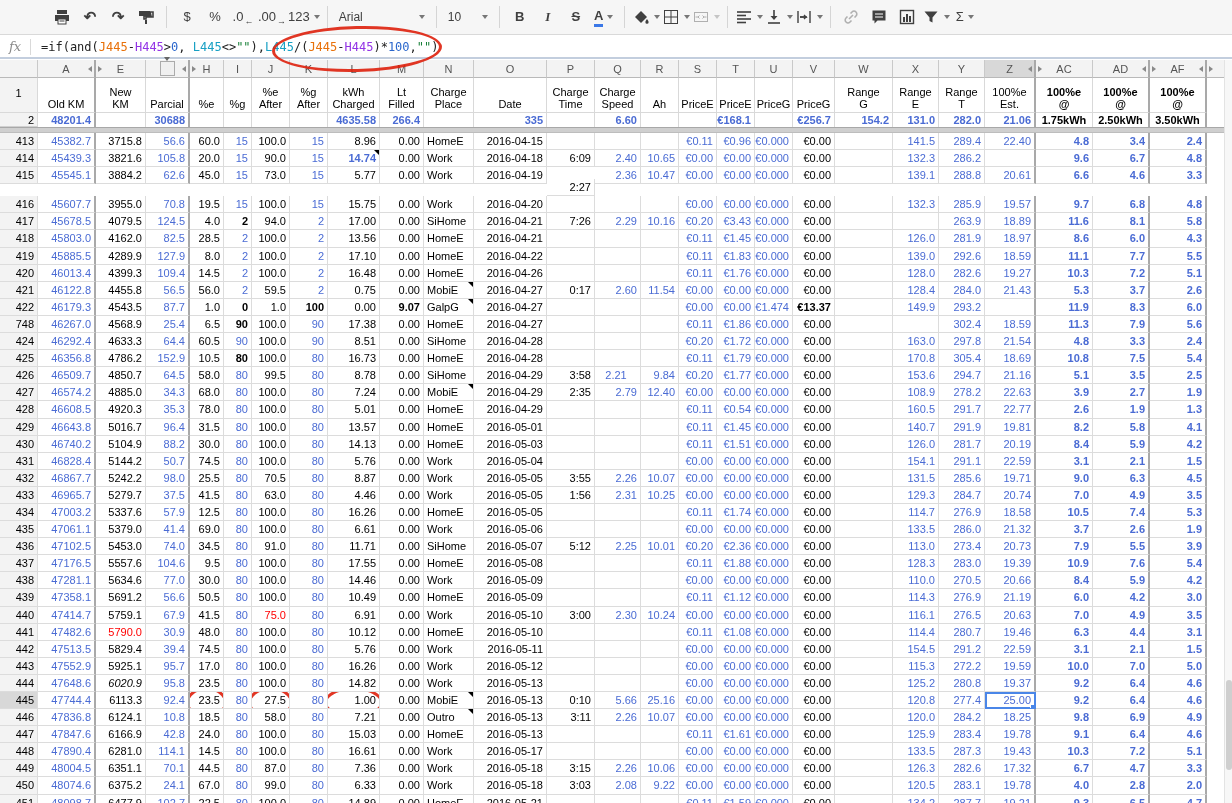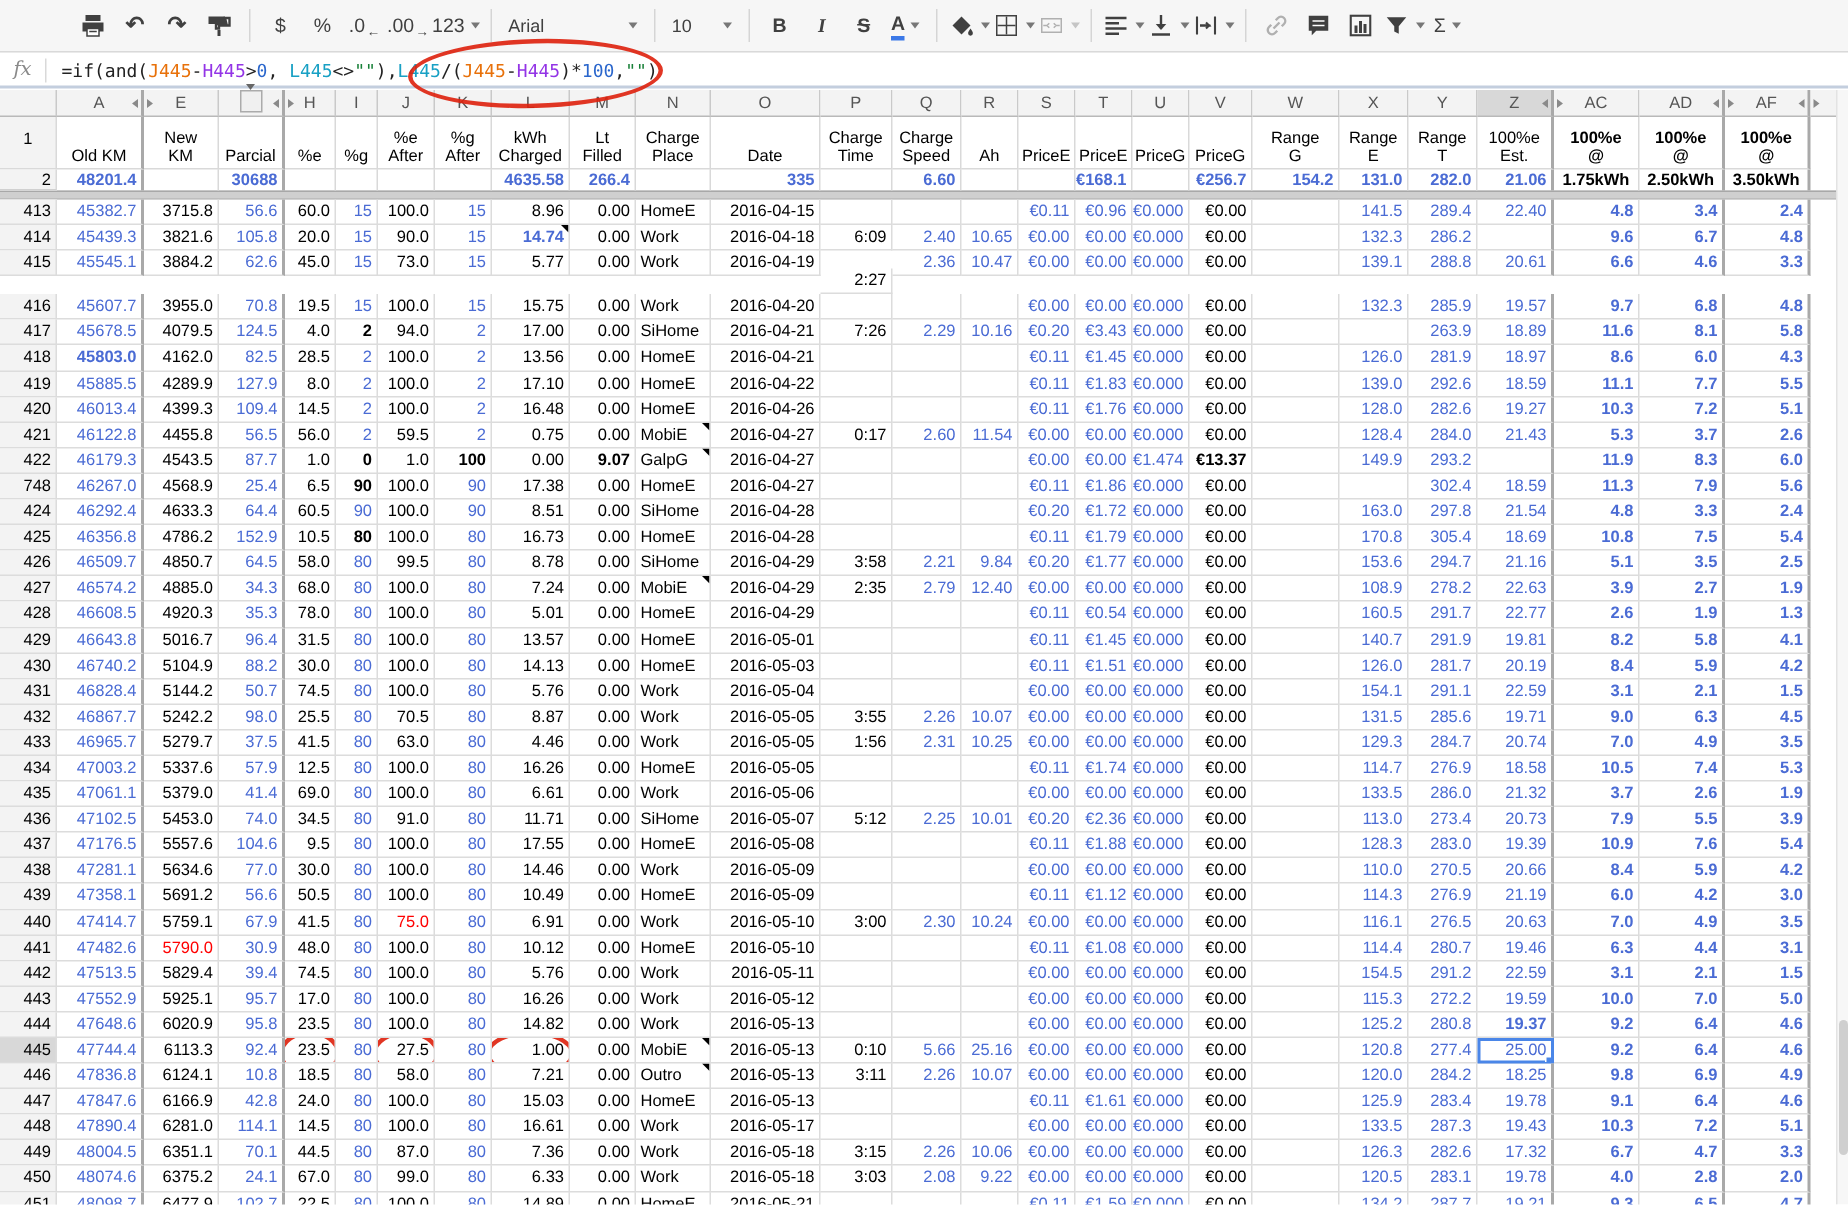--- a/index.html
+++ b/index.html
@@ -518,21 +518,21 @@
       <div class="gcell bl" style="flex: 0 0 58px; width: 58px;"><span></span></div>
       <div class="gcell bl" style="flex: 0 0 46px; width: 46px;"><span></span></div>
       <div class="gcell bl" style="flex: 0 0 46px; width: 46px;"><span>263.9</span></div>
       <div class="gcell bl hb" style="flex: 0 0 51px; width: 51px;"><span>18.89</span></div>
       <div class="gcell blb" style="flex: 0 0 57px; width: 57px;"><span>11.6</span></div>
       <div class="gcell blb hb" style="flex: 0 0 57px; width: 57px;"><span>8.1</span></div>
       <div class="gcell blb hb" style="flex: 0 0 57px; width: 57px;"><span>5.8</span></div>
     </div>
     <div class="grow drow">
       <div class="gcell rnum" style="flex: 0 0 38px; height: 17.1px; line-height: 16.5px;">418</div>
-      <div class="gcell bl hb" style="flex: 0 0 58px; width: 58px; font-weight: bold;"><span>45803.0</span></div>
+      <div class="gcell bl hb" style="flex: 0 0 58px; width: 58px;"><span>45803.0</span></div>
       <div class="gcell" style="flex: 0 0 50px; width: 50px;"><span>4162.0</span></div>
       <div class="gcell bl hb" style="flex: 0 0 44px; width: 44px;"><span>82.5</span></div>
       <div class="gcell" style="flex: 0 0 34px; width: 34px;"><span>28.5</span></div>
       <div class="gcell bl" style="flex: 0 0 28px; width: 28px;"><span>2</span></div>
       <div class="gcell" style="flex: 0 0 38px; width: 38px;"><span>100.0</span></div>
       <div class="gcell bl" style="flex: 0 0 38px; width: 38px;"><span>2</span></div>
       <div class="gcell" style="flex: 0 0 52px; width: 52px;"><span>13.56</span></div>
       <div class="gcell" style="flex: 0 0 44px; width: 44px;"><span>0.00</span></div>
       <div class="gcell tx" style="flex: 0 0 50px; width: 50px;"><span>HomeE</span></div>
       <div class="gcell" style="flex: 0 0 73px; width: 73px;"><span>2016-04-21</span></div>
@@ -754,21 +754,21 @@
       <div class="gcell bl hb" style="flex: 0 0 44px; width: 44px;"><span>64.5</span></div>
       <div class="gcell" style="flex: 0 0 34px; width: 34px;"><span>58.0</span></div>
       <div class="gcell bl" style="flex: 0 0 28px; width: 28px;"><span>80</span></div>
       <div class="gcell" style="flex: 0 0 38px; width: 38px;"><span>99.5</span></div>
       <div class="gcell bl" style="flex: 0 0 38px; width: 38px;"><span>80</span></div>
       <div class="gcell" style="flex: 0 0 52px; width: 52px;"><span>8.78</span></div>
       <div class="gcell" style="flex: 0 0 44px; width: 44px;"><span>0.00</span></div>
       <div class="gcell tx" style="flex: 0 0 50px; width: 50px;"><span>SiHome</span></div>
       <div class="gcell" style="flex: 0 0 73px; width: 73px;"><span>2016-04-29</span></div>
       <div class="gcell" style="flex: 0 0 48px; width: 48px;"><span>3:58</span></div>
-      <div class="gcell bl" style="flex: 0 0 46px; width: 46px;"><span>2.21</span></div>
+      <div class="gcell bl" style="flex: 0 0 46px; width: 46px; text-align: center;"><span>2.21</span></div>
       <div class="gcell bl" style="flex: 0 0 38px; width: 38px;"><span>9.84</span></div>
       <div class="gcell bl" style="flex: 0 0 38px; width: 38px;"><span>€0.20</span></div>
       <div class="gcell bl" style="flex: 0 0 38px; width: 38px;"><span>€1.77</span></div>
       <div class="gcell bl" style="flex: 0 0 38px; width: 38px;"><span>€0.000</span></div>
       <div class="gcell" style="flex: 0 0 42px; width: 42px;"><span>€0.00</span></div>
       <div class="gcell bl" style="flex: 0 0 58px; width: 58px;"><span></span></div>
       <div class="gcell bl" style="flex: 0 0 46px; width: 46px;"><span>153.6</span></div>
       <div class="gcell bl" style="flex: 0 0 46px; width: 46px;"><span>294.7</span></div>
       <div class="gcell bl hb" style="flex: 0 0 51px; width: 51px;"><span>21.16</span></div>
       <div class="gcell blb" style="flex: 0 0 57px; width: 57px;"><span>5.1</span></div>
@@ -1247,41 +1247,41 @@
       <div class="gcell bl" style="flex: 0 0 46px; width: 46px;"><span>115.3</span></div>
       <div class="gcell bl" style="flex: 0 0 46px; width: 46px;"><span>272.2</span></div>
       <div class="gcell bl hb" style="flex: 0 0 51px; width: 51px;"><span>19.59</span></div>
       <div class="gcell blb" style="flex: 0 0 57px; width: 57px;"><span>10.0</span></div>
       <div class="gcell blb hb" style="flex: 0 0 57px; width: 57px;"><span>7.0</span></div>
       <div class="gcell blb hb" style="flex: 0 0 57px; width: 57px;"><span>5.0</span></div>
     </div>
     <div class="grow drow">
       <div class="gcell rnum" style="flex: 0 0 38px; height: 17.1px; line-height: 16.5px;">444</div>
       <div class="gcell bl hb" style="flex: 0 0 58px; width: 58px;"><span>47648.6</span></div>
-      <div class="gcell" style="flex: 0 0 50px; width: 50px;"><span>6020.9</span></div>
+      <div class="gcell" style="flex: 0 0 50px; width: 50px; font-style: italic;"><span>6020.9</span></div>
       <div class="gcell bl hb" style="flex: 0 0 44px; width: 44px;"><span>95.8</span></div>
       <div class="gcell" style="flex: 0 0 34px; width: 34px;"><span>23.5</span></div>
       <div class="gcell bl" style="flex: 0 0 28px; width: 28px;"><span>80</span></div>
       <div class="gcell" style="flex: 0 0 38px; width: 38px;"><span>100.0</span></div>
       <div class="gcell bl" style="flex: 0 0 38px; width: 38px;"><span>80</span></div>
       <div class="gcell" style="flex: 0 0 52px; width: 52px;"><span>14.82</span></div>
       <div class="gcell" style="flex: 0 0 44px; width: 44px;"><span>0.00</span></div>
       <div class="gcell tx" style="flex: 0 0 50px; width: 50px;"><span>Work</span></div>
       <div class="gcell" style="flex: 0 0 73px; width: 73px;"><span>2016-05-13</span></div>
       <div class="gcell" style="flex: 0 0 48px; width: 48px;"><span></span></div>
       <div class="gcell bl" style="flex: 0 0 46px; width: 46px;"><span></span></div>
       <div class="gcell bl" style="flex: 0 0 38px; width: 38px;"><span></span></div>
       <div class="gcell bl" style="flex: 0 0 38px; width: 38px;"><span>€0.00</span></div>
       <div class="gcell bl" style="flex: 0 0 38px; width: 38px;"><span>€0.00</span></div>
       <div class="gcell bl" style="flex: 0 0 38px; width: 38px;"><span>€0.000</span></div>
       <div class="gcell" style="flex: 0 0 42px; width: 42px;"><span>€0.00</span></div>
       <div class="gcell bl" style="flex: 0 0 58px; width: 58px;"><span></span></div>
       <div class="gcell bl" style="flex: 0 0 46px; width: 46px;"><span>125.2</span></div>
       <div class="gcell bl" style="flex: 0 0 46px; width: 46px;"><span>280.8</span></div>
-      <div class="gcell bl hb" style="flex: 0 0 51px; width: 51px; font-weight: bold;"><span>19.37</span></div>
+      <div class="gcell bl hb" style="flex: 0 0 51px; width: 51px;"><span>19.37</span></div>
       <div class="gcell blb" style="flex: 0 0 57px; width: 57px;"><span>9.2</span></div>
       <div class="gcell blb hb" style="flex: 0 0 57px; width: 57px;"><span>6.4</span></div>
       <div class="gcell blb hb" style="flex: 0 0 57px; width: 57px;"><span>4.6</span></div>
     </div>
     <div class="grow drow">
       <div class="gcell rnum selrow" style="flex: 0 0 38px; height: 17.1px; line-height: 16.5px;">445</div>
       <div class="gcell bl hb" style="flex: 0 0 58px; width: 58px;"><span>47744.4</span></div>
       <div class="gcell" style="flex: 0 0 50px; width: 50px;"><span>6113.3</span></div>
       <div class="gcell bl hb" style="flex: 0 0 44px; width: 44px;"><span>92.4</span></div>
       <div class="gcell circ" style="flex: 0 0 34px; width: 34px;"><span>23.5</span><span class="circspan"></span></div>

